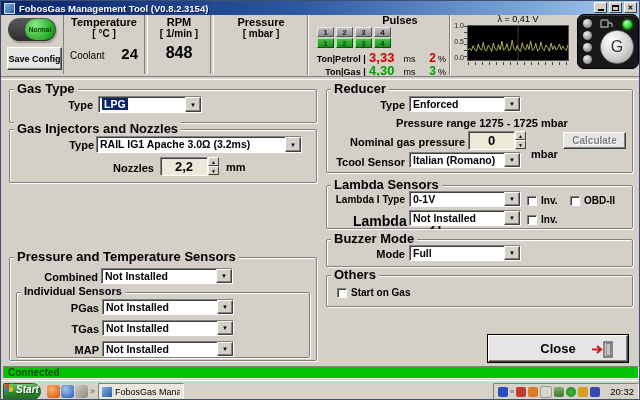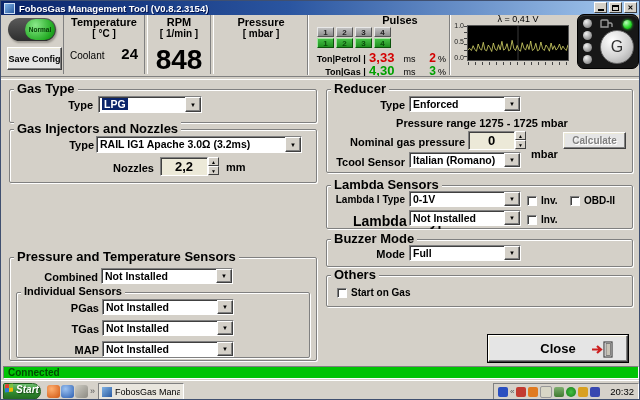--- a/index.html
+++ b/index.html
@@ -58,21 +58,21 @@
   .save-btn{position:absolute;left:6px;top:46px;width:55px;height:23px;font-size:9px;}
   .gauges{position:absolute;left:62px;top:14px;width:244px;height:59px;display:flex;
           border-left:1px solid #808080;box-shadow:-1px 0 0 #fff inset;}
   .vsep{width:2px;border-left:1px solid #808080;border-right:1px solid #fff;flex:none;}
   .gauge{padding-top:2px;text-align:center;box-sizing:border-box;}
   .g-title{font-weight:bold;font-size:11px;line-height:11px;}
   .g-unit{font-weight:bold;font-size:10px;line-height:11px;}
   .g-row{display:flex;justify-content:space-between;align-items:baseline;padding:6px 6px 0 6px;}
   .g-label{font-size:10px;}
   .g-value{font-weight:bold;font-size:15px;}
-  .g-big{font-weight:bold;font-size:28px;margin-top:5px;}
+  .g-big{font-weight:bold;font-size:16px;margin-top:5px;}
   .pulses{position:absolute;left:306px;top:14px;width:142px;height:60px;
           border-left:1px solid #808080;border-right:1px solid #fff;
           box-shadow:inset 1px 0 0 #fff,inset -1px 0 0 #808080;}
   .pulses-title{text-align:center;font-weight:bold;font-size:11px;line-height:11px;padding-left:42px;}
   .cells-row{position:absolute;left:9px;display:flex;gap:2px;}
   .cell{width:17px;height:10px;display:flex;align-items:center;justify-content:center;
         font-size:8px;font-weight:bold;border:1px solid;box-sizing:border-box;}
   .cell.gray{background:linear-gradient(180deg,#c2c2c2,#8c8c8c);border-color:#e8e8e8 #555 #555 #e8e8e8;color:#222;}
   .cell.green{background:linear-gradient(180deg,#45c045,#1f8f1f);border-color:#9fe89f #0a520a #0a520a #9fe89f;color:#0a4d0a;}
   .ton-row{position:absolute;left:4px;width:134px;display:flex;align-items:baseline;}

